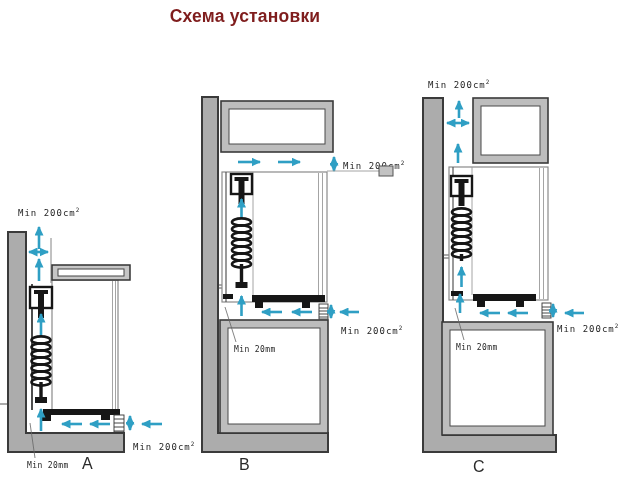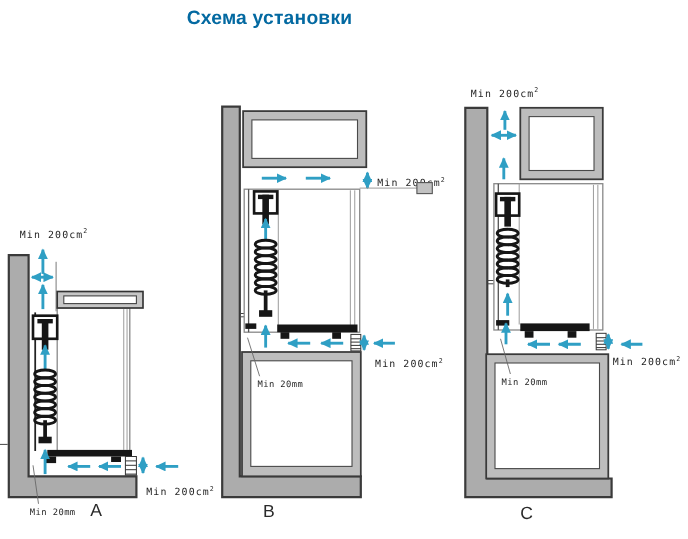--- a/index.html
+++ b/index.html
@@ -1,19 +1,19 @@
 <!DOCTYPE html>
 <html><head>
 <meta charset="utf-8">
 <style>
   html,body{margin:0;padding:0;background:#ffffff;}
   .stage{position:relative;width:625px;height:490px;background:#fff;overflow:hidden;
          font-family:"Liberation Sans", sans-serif;}
   .title{position:absolute;left:0;top:6px;width:490px;margin:0;text-align:center;
-         font:bold 17.5px "Liberation Sans", sans-serif;color:#0369a1;letter-spacing:.2px;}
+         font:bold 17.5px "Liberation Sans", sans-serif;color:#7f1d1d;letter-spacing:.2px;}
   svg{position:absolute;left:0;top:0;}
   .wall{fill:#ACACAC;stroke:#3A3A3A;stroke-width:2;}
   .cab-outer{fill:#BDBDBD;stroke:#3A3A3A;stroke-width:1.6;}
   .cab-inner{fill:#FFFFFF;stroke:#4A4A4A;stroke-width:1;}
   .worktop{fill:#C6C6C6;stroke:#333;stroke-width:1.5;}
   .slot{fill:#fff;stroke:#444;stroke-width:1;}
   .body{fill:#FFFFFF;stroke:#8A8A8A;stroke-width:1.2;}
   .thin{stroke:#9A9A9A;stroke-width:.9;fill:none;}
   .mid{stroke:#555;stroke-width:1.2;fill:none;}
   .darkline{stroke:#222;stroke-width:1.6;fill:none;}

